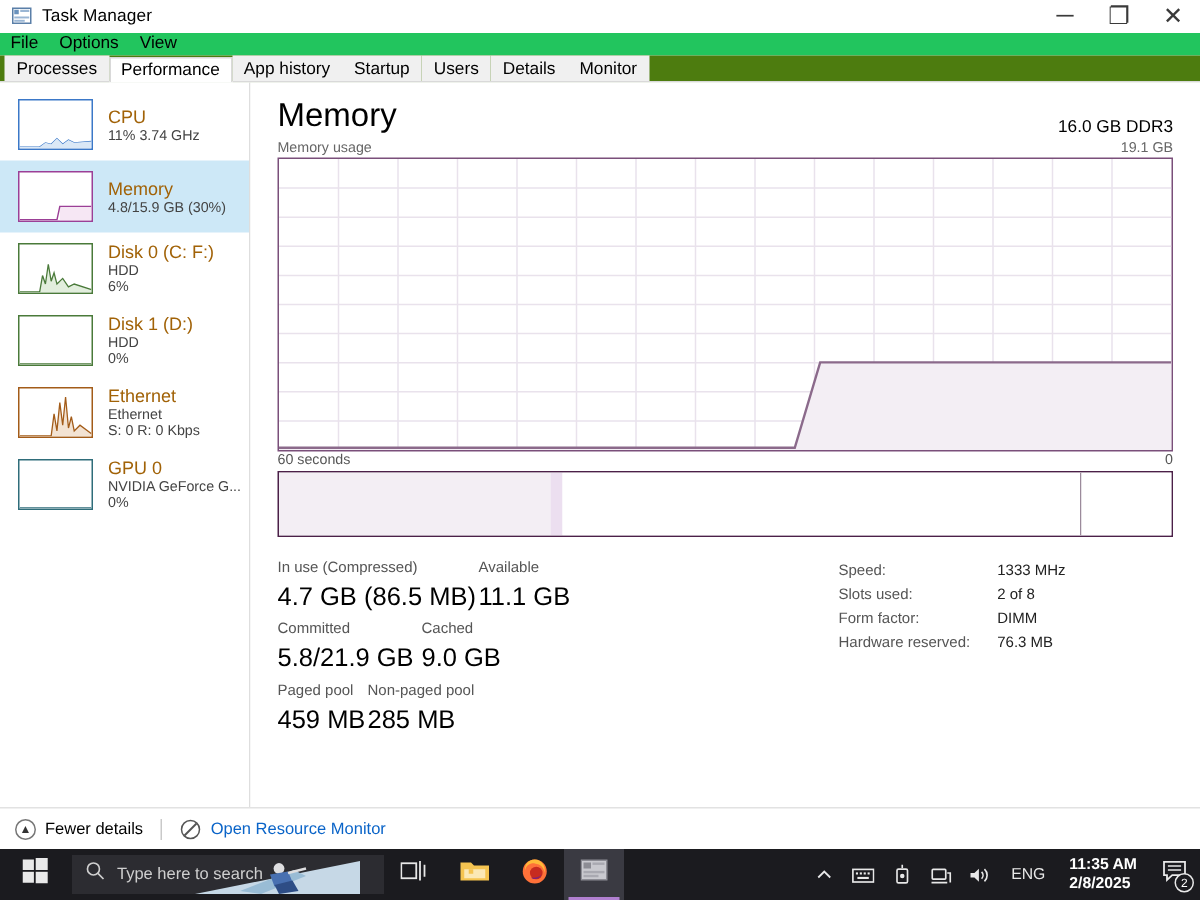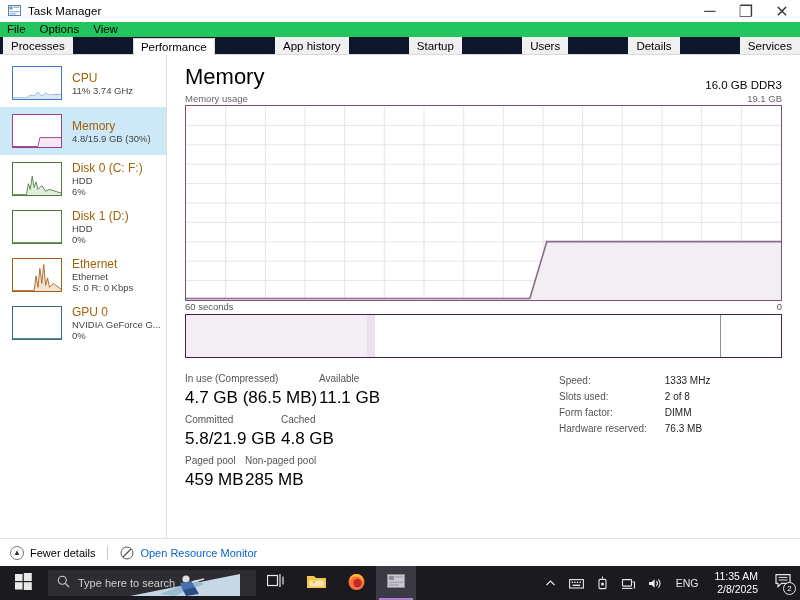--- a/index.html
+++ b/index.html
@@ -27,23 +27,23 @@
   .menubar {
     position: absolute; top: 22px; left: 0; width: 800px; height: 15px;
     display: flex; align-items: center; background: #22c55e;
   }
   .menu-item { font-size: 11.5px; color: #000; padding: 0 7px; line-height: 15px; }
   .menu-item:first-child { padding-left: 7px; }
 
   
   .tabstrip {
     position: absolute; top: 37px; left: 0; width: 800px; height: 18px;
-    background: #0f172a;
+    background: #4d7c0f;
     border-bottom: 1px solid #d9d9d9;
-    display: flex; align-items: flex-end; padding-left: 3px; justify-content: space-between;
+    display: flex; align-items: flex-end; padding-left: 3px;
   }
   .tab {
     font-size: 11.5px; color: #000; height: 17px; line-height: 17px;
     padding: 0 7px; background: #f0f0f0;
     border: 1px solid transparent; border-bottom: none;
   }
   .tab.active { background: #ffffff; border-color: #d9d9d9; position: relative; top: 1px; }
 
   
   .content { position: absolute; top: 55px; left: 0; width: 800px; height: 483px; background:#fff; }
@@ -129,21 +129,21 @@
   }
   .search-ph { font-size: 11px; color: #cfcfcf; }
   .tb-app { width: 40px; height: 34px; display: flex; align-items: center; justify-content: center; position: relative; }
   .tb-app.active { background: #3a3a42; }
   .tb-app.active::after {
     content: ""; position: absolute; bottom: 0; left: 3px; right: 3px; height: 2px; background: #b07fd0;
   }
   .tray { position: absolute; right: 0; top: 0; height: 34px; display: flex; align-items: center; gap: 0; }
   .tray-ic { width: 26px; height: 34px; display: flex; align-items: center; justify-content: center; color: #e8e8e8; }
   .tray-lang { font-size: 10.5px; color: #e8e8e8; padding: 0 8px; }
-  .clock { color: #fff; font-size: 10.5px; text-align: right; line-height: 13px; padding: 0 8px; }
+  .clock { color: #fff; font-size: 10.5px; text-align: left; line-height: 13px; padding: 0 8px; font-weight: bold; }
   .notif { width: 34px; height: 34px; display: flex; align-items: center; justify-content: center; position: relative; }
   .badge {
     position: absolute; right: 4px; bottom: 5px; width: 13px; height: 13px; border-radius: 50%;
     background: #1b1b1f; border: 1px solid #e8e8e8; color: #fff; font-size: 8px;
     display: flex; align-items: center; justify-content: center;
   }
   .ski { position: absolute; right: 16px; top: 2px; width: 140px; height: 24px; opacity: .95; }
 </style>
 </head>
 <body>
@@ -174,21 +174,21 @@
     <div class="menu-item">View</div>
   </div>
 
   <div class="tabstrip">
     <div class="tab">Processes</div>
     <div class="tab active">Performance</div>
     <div class="tab">App history</div>
     <div class="tab">Startup</div>
     <div class="tab">Users</div>
     <div class="tab">Details</div>
-    <div class="tab">Services</div>
+    <div class="tab">Monitor</div>
   </div>
 
   <div class="content">
 
     <div class="sidebar">
 
       <div class="side-item">
         <div class="thumb" style="border-color:#3b78c8">
           <svg viewBox="0 0 50 34" preserveAspectRatio="none">
             <polyline points="0,33 14,33 18,30 22,31 26,27 30,31 34,28 38,30 50,29" fill="none" stroke="#3b78c8" stroke-width="0.9"></polyline>
@@ -341,21 +341,21 @@
           <div class="stat-label">Available</div>
           <div class="stat-value">11.1 GB</div>
         </div>
 
         <div class="stat-col" style="left:0; top:41px;">
           <div class="stat-label">Committed</div>
           <div class="stat-value">5.8/21.9 GB</div>
         </div>
         <div class="stat-col" style="left:96px; top:41px;">
           <div class="stat-label">Cached</div>
-          <div class="stat-value">4.8 GB</div>
+          <div class="stat-value">9.0 GB</div>
         </div>
 
         <div class="stat-col" style="left:0; top:82px;">
           <div class="stat-label">Paged pool</div>
           <div class="stat-value">459 MB</div>
         </div>
         <div class="stat-col" style="left:60px; top:82px;">
           <div class="stat-label">Non-paged pool</div>
           <div class="stat-value">285 MB</div>
         </div>

